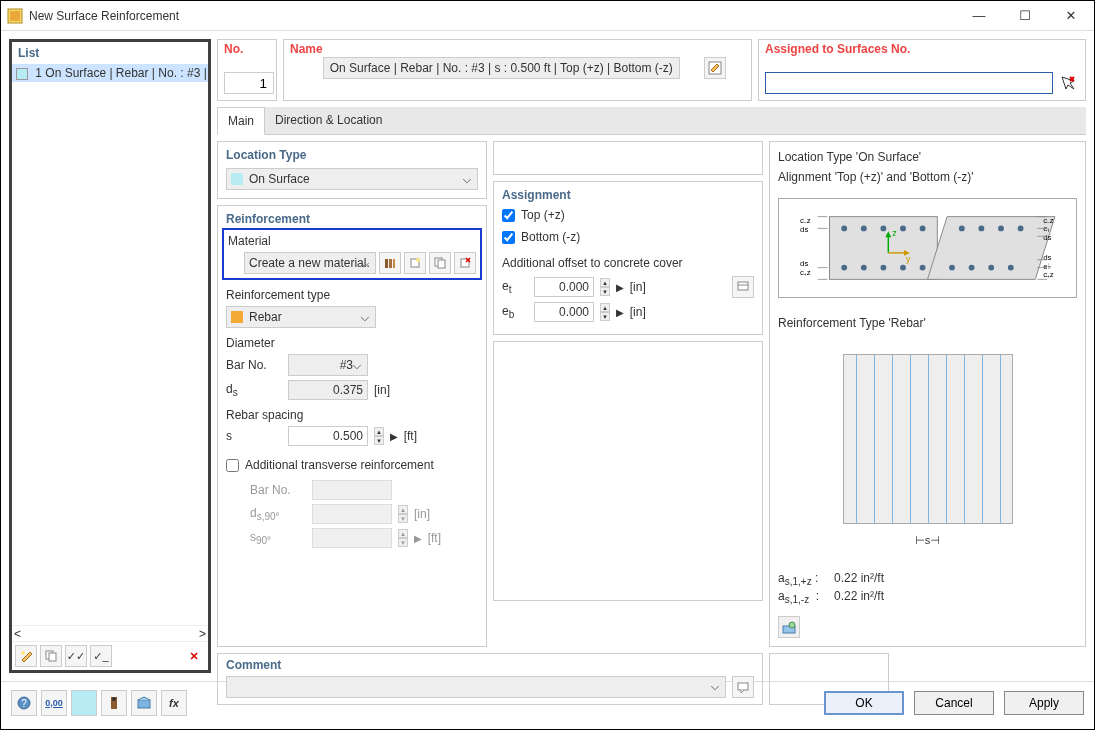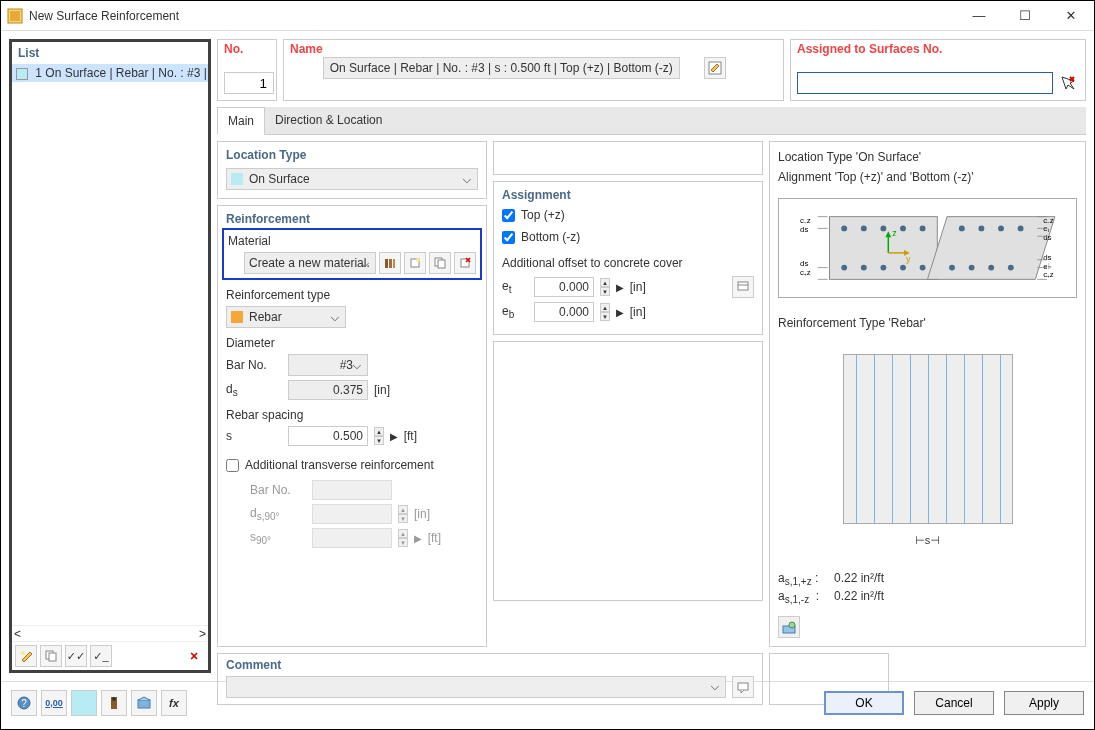--- a/index.html
+++ b/index.html
@@ -17,21 +17,21 @@
 .list-item .iconbox { display:inline-block;width:12px;height:12px;background:#b8ecf5;border:1px solid #999;vertical-align:middle;margin-right:4px;}
 .list-scroll { display:flex;align-items:center;justify-content:space-between;padding:0 2px;height:16px;border-top:1px solid #eee;}
 .list-toolbar { display:flex;align-items:center;gap:3px;padding:3px;border-top:1px solid #eee;}
 .tb-btn { width:22px;height:22px;border:1px solid #ccc;background:#f5f5f5;display:flex;align-items:center;justify-content:center;font-size:11px;}
 .tb-btn.red { color:#d00;font-weight:bold;border:none;background:none;margin-left:auto;}
 .main-panel { flex: 1; display: flex; flex-direction: column; gap: 6px; }
 .header-row { display: flex; gap: 6px; }
 .header-box { border: 1px solid #ccc; padding: 2px 6px 6px 6px; }
 .no-box { width: 60px; }
 .name-box { flex: 1; display:flex;text-align:center;}
-.assigned-box { width: 296px; }
+.assigned-box { width: 328px; }
 .header-label { font-size: 12px; font-weight: bold; color: #ef4444; margin-bottom: 16px; }
 .no-field { width: 50px; height: 22px; border: 1px solid #ccc; text-align: right; padding-right: 6px; background:#fff;}
 .name-row { display:flex;gap:24px;align-items:center;}
 .name-field { flex:1;height:22px;border:1px solid #ccc;background:#eee;padding:0 6px;display:flex;align-items:center;}
 .edit-btn { width:22px;height:22px;border:1px solid #ccc;background:#f5f5f5;display:flex;align-items:center;justify-content:center;}
 .assigned-row { display:flex;gap:4px;align-items:center;}
 .assigned-field { flex:1;height:22px;border:1px solid #2a5caa;background:#fff;}
 .pick-btn { width:22px;height:22px;display:flex;align-items:center;justify-content:center;}
 .tabs-row { display:flex;border-bottom:1px solid #ccc;background:#e8e8e8;padding:0;}
 .tab { padding: 6px 10px; font-size:12px; }
@@ -215,21 +215,21 @@
                   <svg width="12" height="12">
                     <rect x="2" y="2" width="8" height="8" fill="#fff" stroke="#888"></rect>
                     <line x1="7" y1="1" x2="11" y2="5" stroke="#d00" stroke-width="1.5"></line>
                     <line x1="11" y1="1" x2="7" y2="5" stroke="#d00" stroke-width="1.5"></line>
                   </svg>
                 </div>
             </div>
           </div>
 
           <div class="field-label">Reinforcement type</div>
-          <div class="select" style="width:120px;">
+          <div class="select" style="width:150px;">
               <span class="swatch orange"></span>
               <span>Rebar</span>
             </div>
 
           <div class="field-label">Diameter</div>
           <div class="field-row">
             <span class="lbl">Bar No.</span>
             <div class="select" style="width:80px;">
                 <span style="flex:1;text-align:right;padding-right:10px;">#3</span>
               </div>

